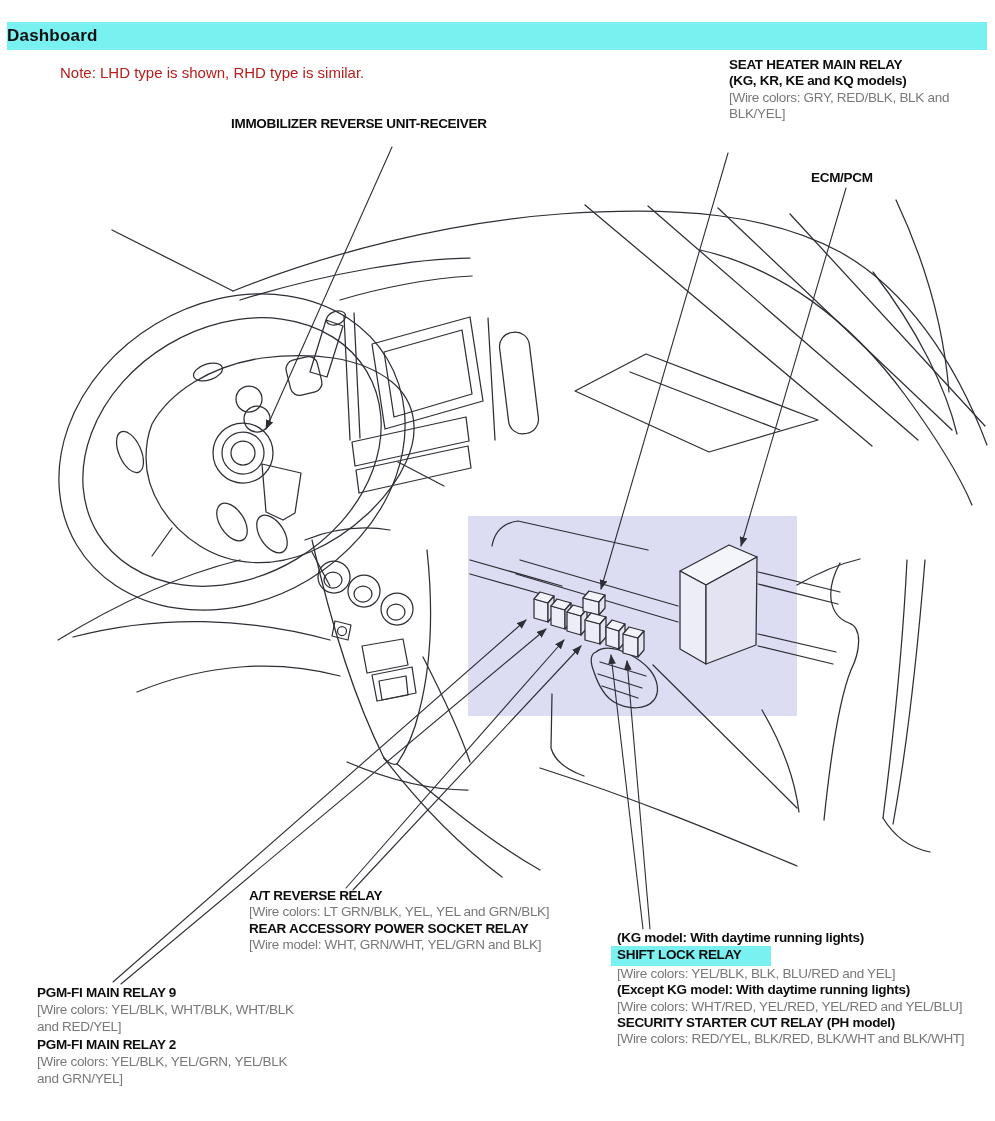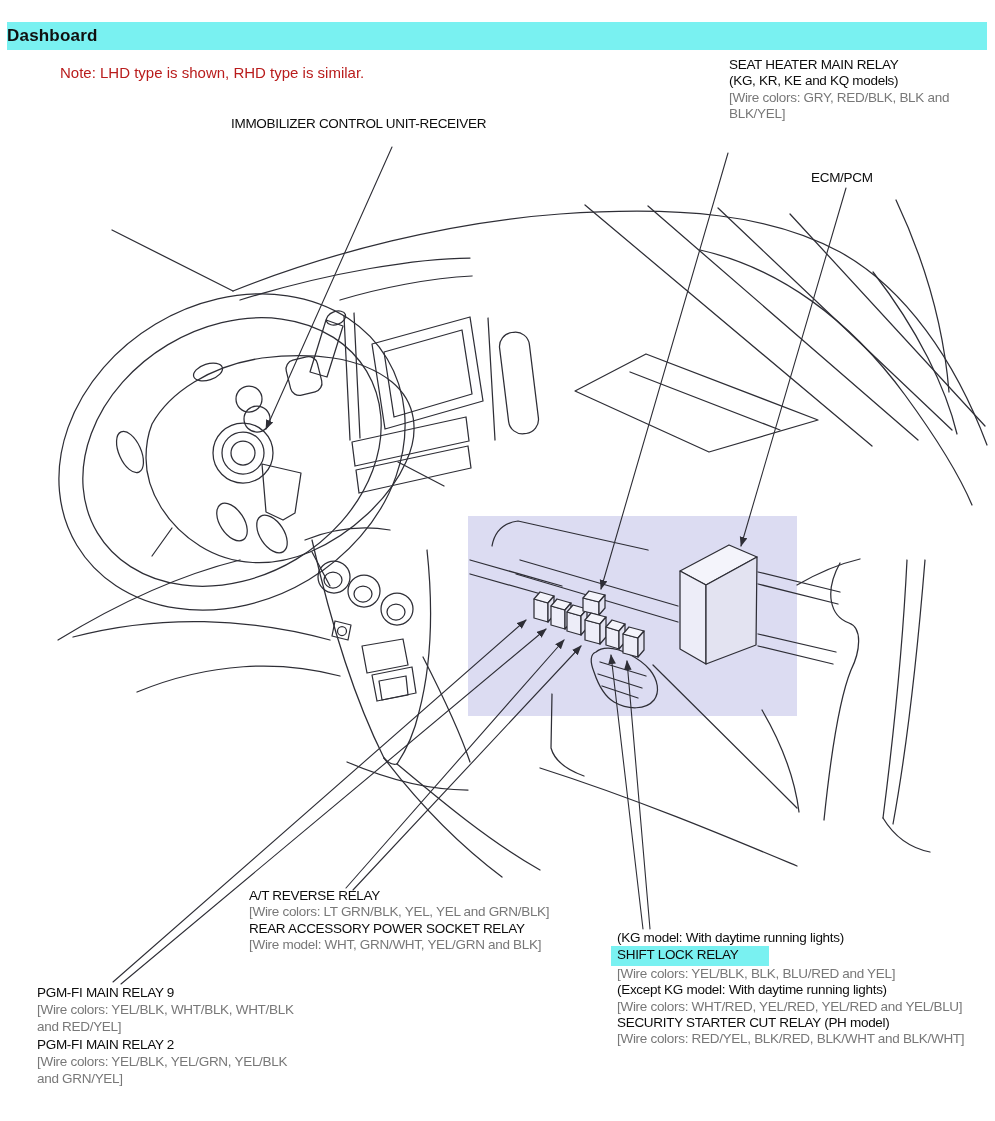--- a/index.html
+++ b/index.html
@@ -15,21 +15,21 @@
   }
   #header-bar .title{
     font-size:17px;font-weight:bold;color:#101010;letter-spacing:.2px;
   }
   .note{
     position:absolute;left:17px;top:64px;font-size:15px;color:#b91c1c;white-space:nowrap;margin-left:43px;
   }
   svg#art{position:absolute;left:0;top:0;}
   .lblblock{position:absolute;white-space:nowrap;}
   .lbl{
-    display:block;font-size:13.5px;font-weight:normal;color:#0d0d0d;
+    display:block;font-size:13.5px;font-weight:bold;color:#0d0d0d;
     line-height:16.4px;letter-spacing:-0.3px;
   }
   .wire{
     display:block;font-size:13.5px;font-weight:normal;color:var(--wire_text,#777);
     line-height:16.4px;letter-spacing:-0.3px;
   }
   .pgm .lbl,.pgm .wire{line-height:17.2px;}
   .hl-chip{
     background:var(--highlight_bg,#79F1F1);
     margin-left:-6px;padding:1px 30px 2px 6px;display:inline-block;
@@ -211,21 +211,21 @@
       <path d="M 121 984 L 546 629" marker-end="url(#arw)"></path>
       <path d="M 346 888 L 564 640" marker-end="url(#arw)"></path>
       <path d="M 353 890 L 581 646" marker-end="url(#arw)"></path>
       <path d="M 643 929 L 611 655" marker-end="url(#arw)"></path>
       <path d="M 650 929 L 627 661" marker-end="url(#arw)"></path>
     </g>
   </g>
 </svg>
 
 <div class="lblblock" style="left:231px;top:116px">
-  <span class="lbl">IMMOBILIZER CONTROL UNIT-RECEIVER</span>
+  <span class="lbl">IMMOBILIZER REVERSE UNIT-RECEIVER</span>
 </div>
 
 <div class="lblblock" style="left:729px;top:57px">
   <span class="lbl">SEAT HEATER MAIN RELAY</span>
   <span class="lbl">(KG, KR, KE and KQ models)</span>
   <span class="wire">[Wire colors: GRY, RED/BLK, BLK and</span>
   <span class="wire">BLK/YEL]</span>
 </div>
 
 <div class="lblblock" style="left:811px;top:170px">

